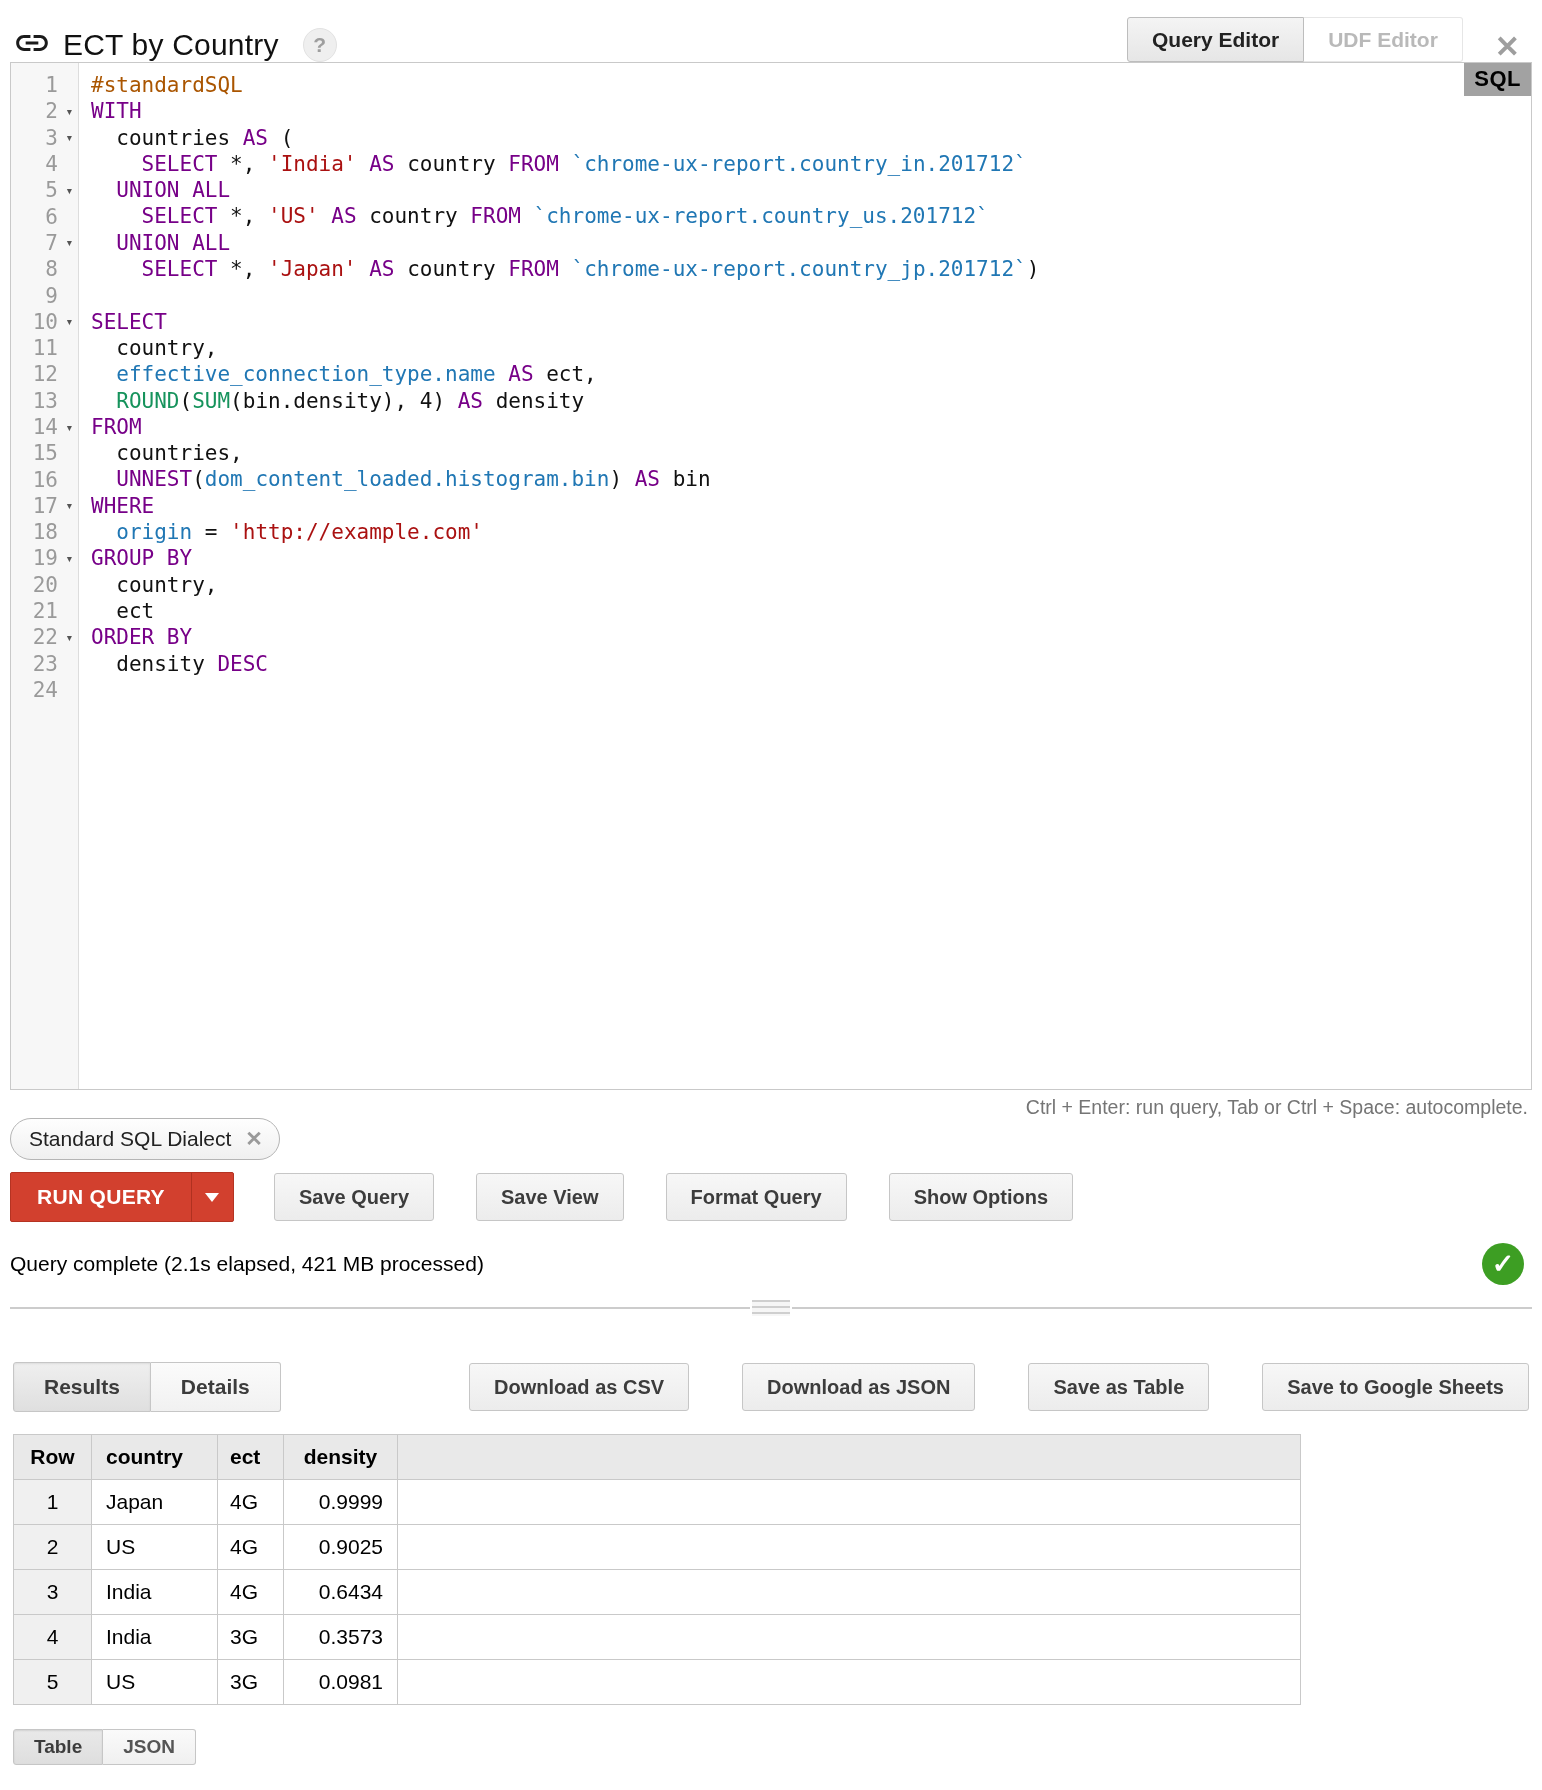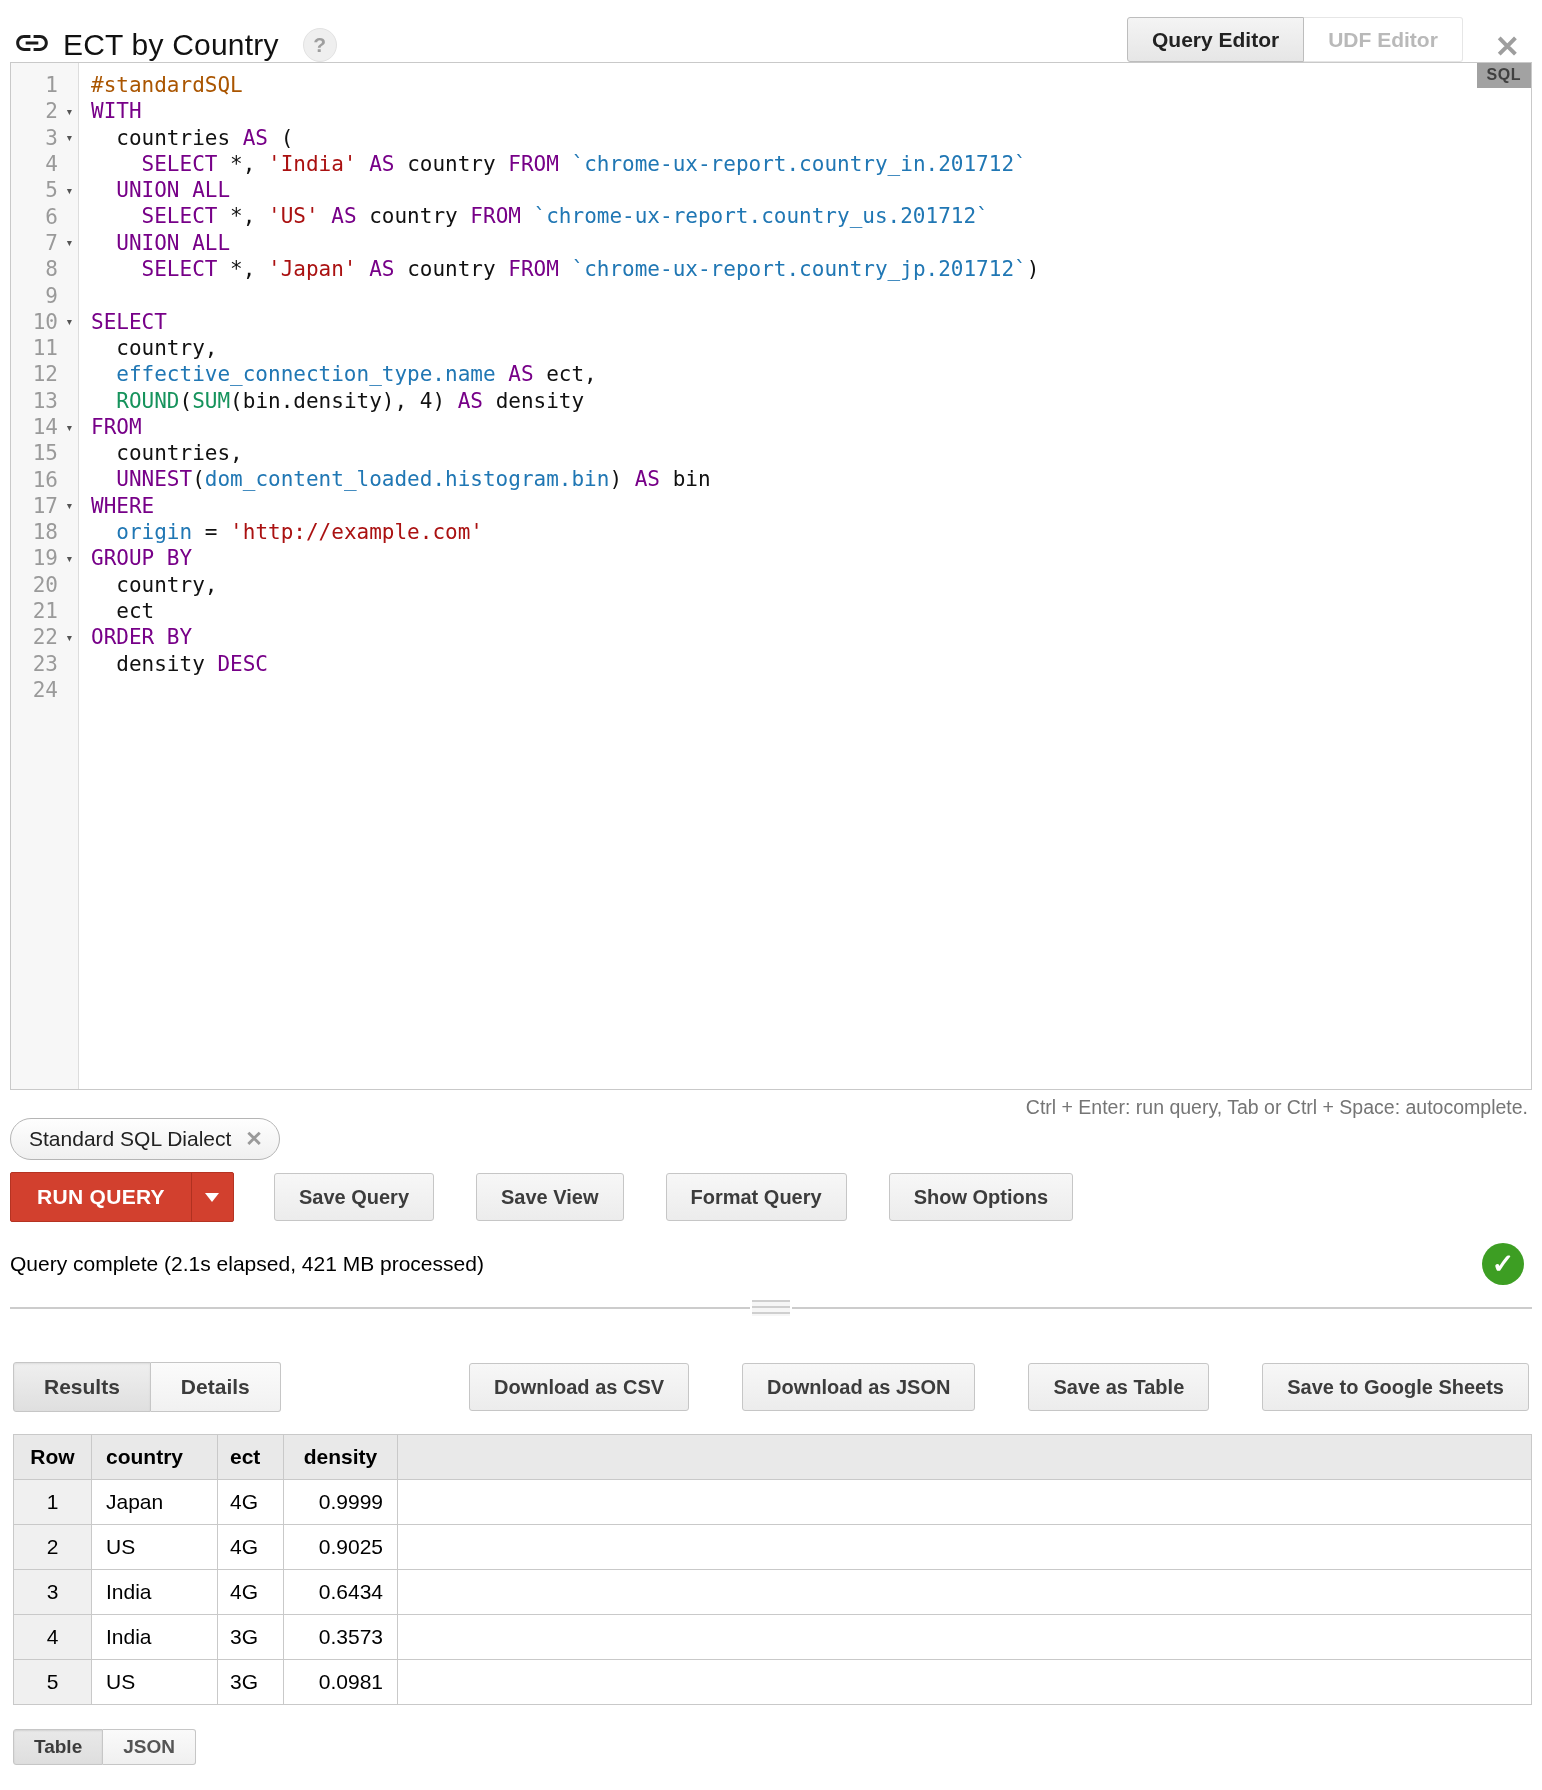--- a/index.html
+++ b/index.html
@@ -49,22 +49,22 @@
   .gut-line .fold { width: 17px; font-size: 13px; color:#555; text-align:center; }
   .codearea { flex:1; padding: 9px 0 0 12px; font-family:"DejaVu Sans Mono", monospace; font-size:21px; }
   .code-line { height: 26.3px; white-space: pre; line-height: 26.3px; color:#111; }
   .tok-k  { color: #770088; }
   .tok-cm { color: #aa5500; }
   .tok-s  { color: #aa1111; }
   .tok-v  { color: #2077b4; }
   .tok-f  { color: #16935c; }
   .tok-p  { color: #111; }
   .sql-badge {
-    position:absolute; top:0; right:0; background:#a2a2a2; color:#404040;
-    font-size: 16px; font-weight: bold; padding: 3px 10px 4px; letter-spacing:.5px;
+    position:absolute; top:0; right:0; background:#a2a2a2; color:#000000;
+    font-size: 22px; font-weight: bold; padding: 3px 10px 4px; letter-spacing:.5px;
   }
 
   
   .under-editor { position: relative; height: 82px; }
   .hint { position:absolute; top:6px; right:4px; font-size:19.5px; color:#757575; }
   .dialect-chip {
     position:absolute; top:28px; left:0; height:42px; display:inline-flex; align-items:center;
     padding: 0 16px 0 18px; border:1px solid #b5b5b5; border-radius:21px;
     background: linear-gradient(#fefefe,#f0f0f0); font-size:21px; color:#222;
   }
@@ -106,21 +106,21 @@
   }
 
   
   .results-toolbar { display:flex; align-items:center; margin-top:44px; padding: 0 3px; }
   .tabgroup { display:inline-flex; }
   .seg-tab { height:50px; padding:0 30px; display:flex; align-items:center; font-size:21px; font-weight:bold; color:#3c3c3c; border:1px solid #c6c6c6; }
   .seg-tab.active { background:linear-gradient(#efefef,#dfdfdf); border-radius:3px 0 0 3px; box-shadow: inset 0 1px 2px rgba(0,0,0,.08); }
   .seg-tab.inactive { background:linear-gradient(#fbfbfb,#f1f1f1); border-left:none; border-radius:0 3px 3px 0; }
 
   
-  .results-table { margin: 22px 3px 0; border-collapse: collapse; width: 1519px; table-layout: fixed; }
+  .results-table { margin: 22px 3px 0; border-collapse: collapse; width: 1288px; table-layout: fixed; }
   .results-table th, .results-table td { border:1px solid #c9c9c9; height:45px; font-size:21px; padding:0 12px; }
   .results-table th { background:#e9e9e9; font-weight:bold; color:#000; }
   .results-table td { background:#fff; color:#000; }
   .results-table .col-row { width:78px; }
   .results-table .col-country { width:126px; }
   .results-table .col-ect { width:66px; }
   .results-table .col-density { width:114px; }
   .results-table td.c-row { background:#f0f0f0; text-align:center; }
   .results-table th.h-row { text-align:center; }
   .results-table th.h-country, .results-table td.c-country { text-align:left; padding-left:14px; }

